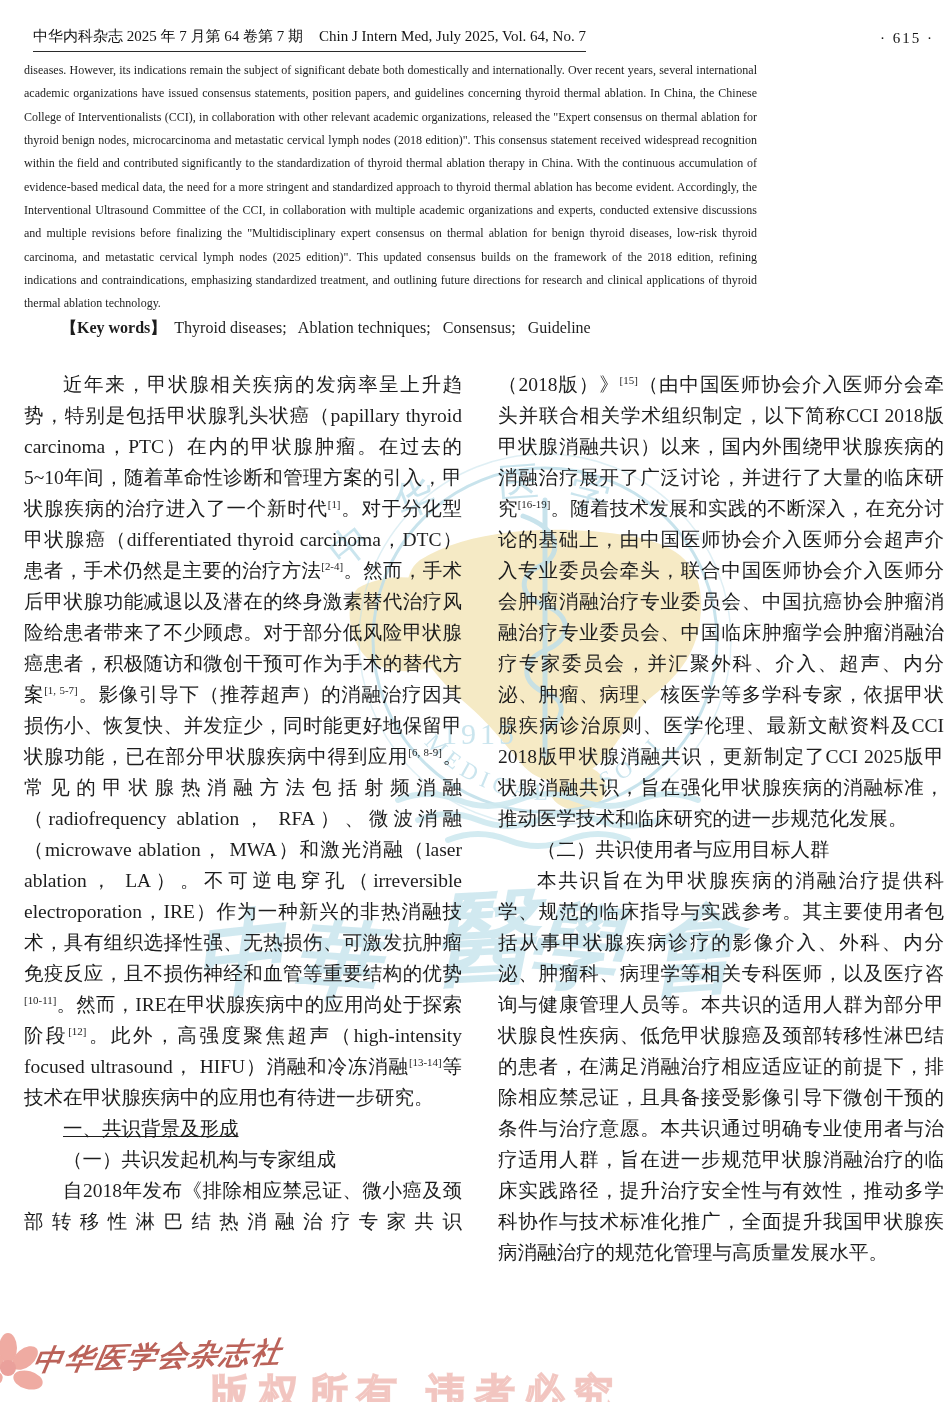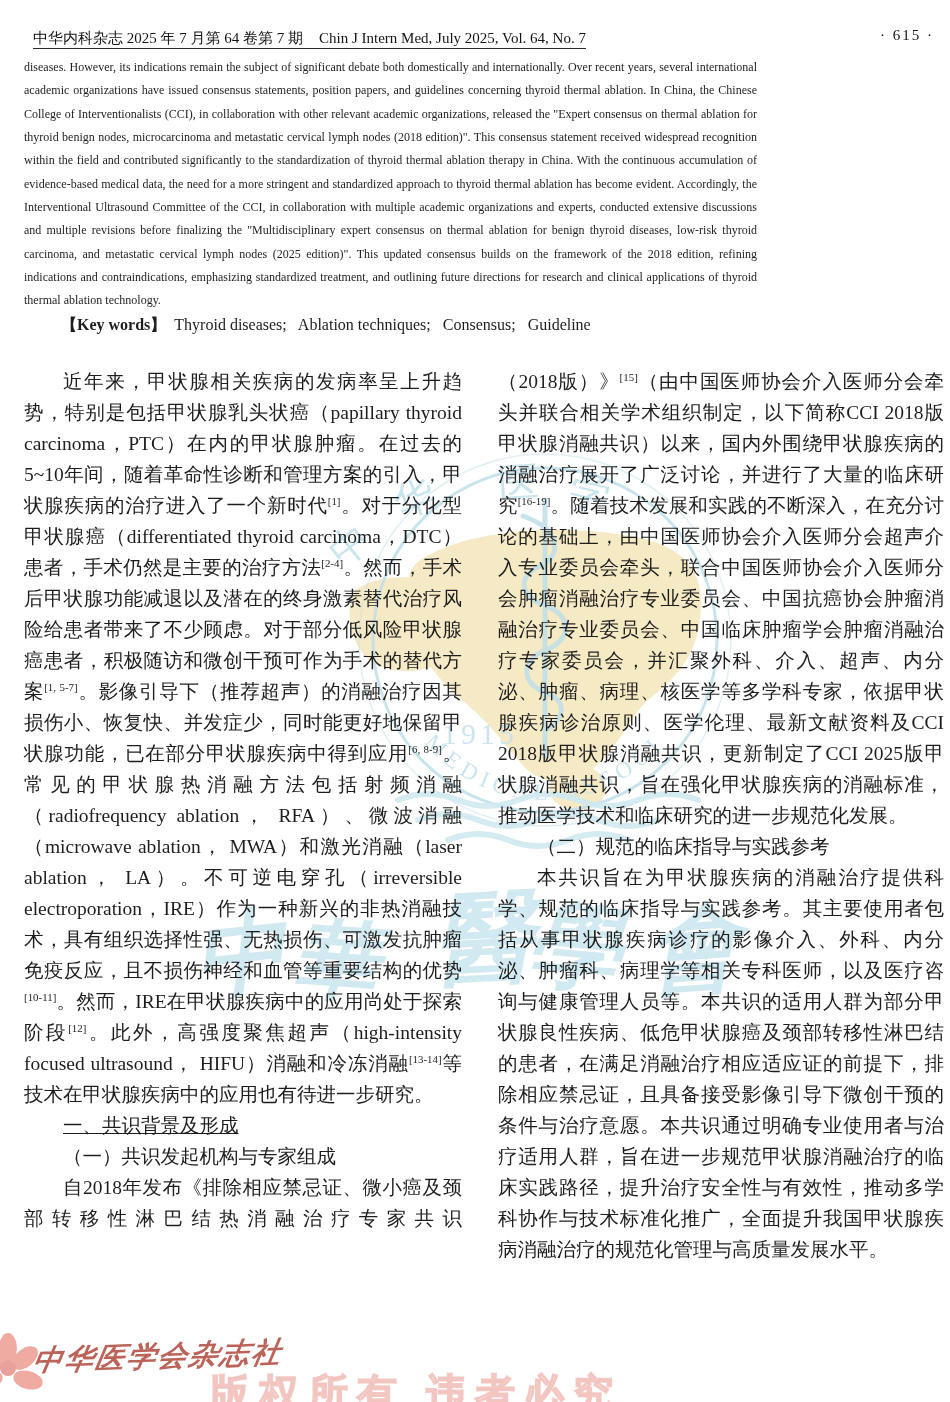--- a/index.html
+++ b/index.html
@@ -40,21 +40,21 @@
     -webkit-text-stroke:1.5px rgba(231,158,150,0.55);
     font-family:"Liberation Sans","DejaVu Sans",sans-serif;
   }
 
   
   .content { position:relative; z-index:2; }
   .header-row {
     display:flex; justify-content:space-between; align-items:flex-end;
     margin:27px 16px 0 33px; font-size:15px; color:#141414;
   }
-  .header-left { border-bottom:1.5px solid #2a2a2a; white-space:nowrap; }
+  .header-left { border-bottom:1.5px solid #2a2a2a; padding-bottom:5px; white-space:nowrap; }
   .header-en { margin-left:16px; }
   .page-num { white-space:nowrap; letter-spacing:2px; padding-bottom:5px;text-align:center; }
 
   .abstract {
     width:733px; margin:7px 0 0 24px;
     font-size:12px; line-height:23.35px; text-align:justify;
   }
   .keywords {
     width:733px; margin:0 0 0 24px; text-indent:37px;
     font-size:16px; line-height:23.35px; white-space:pre-wrap;
@@ -157,19 +157,19 @@
 
     <div class="cols">
       <div class="col col-left">
           <p class="zh-para indent">近年来，甲状腺相关疾病的发病率呈上升趋势，特别是包括甲状腺乳头状癌（papillary thyroid carcinoma，PTC）在内的甲状腺肿瘤。在过去的5~10年间，随着革命性诊断和管理方案的引入，甲状腺疾病的治疗进入了一个新时代<sup class="ref">[1]</sup>。对于分化型甲状腺癌（differentiated thyroid carcinoma，DTC）患者，手术仍然是主要的治疗方法<sup class="ref">[2-4]</sup>。然而，手术后甲状腺功能减退以及潜在的终身激素替代治疗风险给患者带来了不少顾虑。对于部分低风险甲状腺癌患者，积极随访和微创干预可作为手术的替代方案<sup class="ref">[1, 5-7]</sup>。影像引导下（推荐超声）的消融治疗因其损伤小、恢复快、并发症少，同时能更好地保留甲状腺功能，已在部分甲状腺疾病中得到应用<sup class="ref">[6, 8-9]</sup>。常见的甲状腺热消融方法包括射频消融（radiofrequency ablation， RFA）、微波消融（microwave ablation， MWA）和激光消融（laser ablation， LA）。不可逆电穿孔（irreversible electroporation，IRE）作为一种新兴的非热消融技术，具有组织选择性强、无热损伤、可激发抗肿瘤免疫反应，且不损伤神经和血管等重要结构的优势<sup class="ref">[10-11]</sup>。然而，IRE在甲状腺疾病中的应用尚处于探索阶段<sup class="ref">[12]</sup>。此外，高强度聚焦超声（high-intensity focused ultrasound， HIFU）消融和冷冻消融<sup class="ref">[13-14]</sup>等技术在甲状腺疾病中的应用也有待进一步研究。</p>
           <p class="zh-h1">一、共识背景及形成</p>
           <p class="zh-h2">（一）共识发起机构与专家组成</p>
           <p class="zh-para indent stretch">自2018年发布《排除相应禁忌证、微小癌及颈部转移性淋巴结热消融治疗专家共识</p>
         </div>
       <div class="col col-right">
           <p class="zh-para">（2018版）》<sup class="ref">[15]</sup>（由中国医师协会介入医师分会牵头并联合相关学术组织制定，以下简称CCI 2018版甲状腺消融共识）以来，国内外围绕甲状腺疾病的消融治疗展开了广泛讨论，并进行了大量的临床研究<sup class="ref">[16-19]</sup>。随着技术发展和实践的不断深入，在充分讨论的基础上，由中国医师协会介入医师分会超声介入专业委员会牵头，联合中国医师协会介入医师分会肿瘤消融治疗专业委员会、中国抗癌协会肿瘤消融治疗专业委员会、中国临床肿瘤学会肿瘤消融治疗专家委员会，并汇聚外科、介入、超声、内分泌、肿瘤、病理、核医学等多学科专家，依据甲状腺疾病诊治原则、医学伦理、最新文献资料及CCI 2018版甲状腺消融共识，更新制定了CCI 2025版甲状腺消融共识，旨在强化甲状腺疾病的消融标准，推动医学技术和临床研究的进一步规范化发展。</p>
-          <p class="zh-h2">（二）规范的临床指导与实践参考</p>
+          <p class="zh-h2">（二）共识使用者与应用目标人群</p>
           <p class="zh-para indent">本共识旨在为甲状腺疾病的消融治疗提供科学、规范的临床指导与实践参考。其主要使用者包括从事甲状腺疾病诊疗的影像介入、外科、内分泌、肿瘤科、病理学等相关专科医师，以及医疗咨询与健康管理人员等。本共识的适用人群为部分甲状腺良性疾病、低危甲状腺癌及颈部转移性淋巴结的患者，在满足消融治疗相应适应证的前提下，排除相应禁忌证，且具备接受影像引导下微创干预的条件与治疗意愿。本共识通过明确专业使用者与治疗适用人群，旨在进一步规范甲状腺消融治疗的临床实践路径，提升治疗安全性与有效性，推动多学科协作与技术标准化推广，全面提升我国甲状腺疾病消融治疗的规范化管理与高质量发展水平。</p>
         </div>
     </div>
 
   </div>
 </div>
 
 </body></html>

